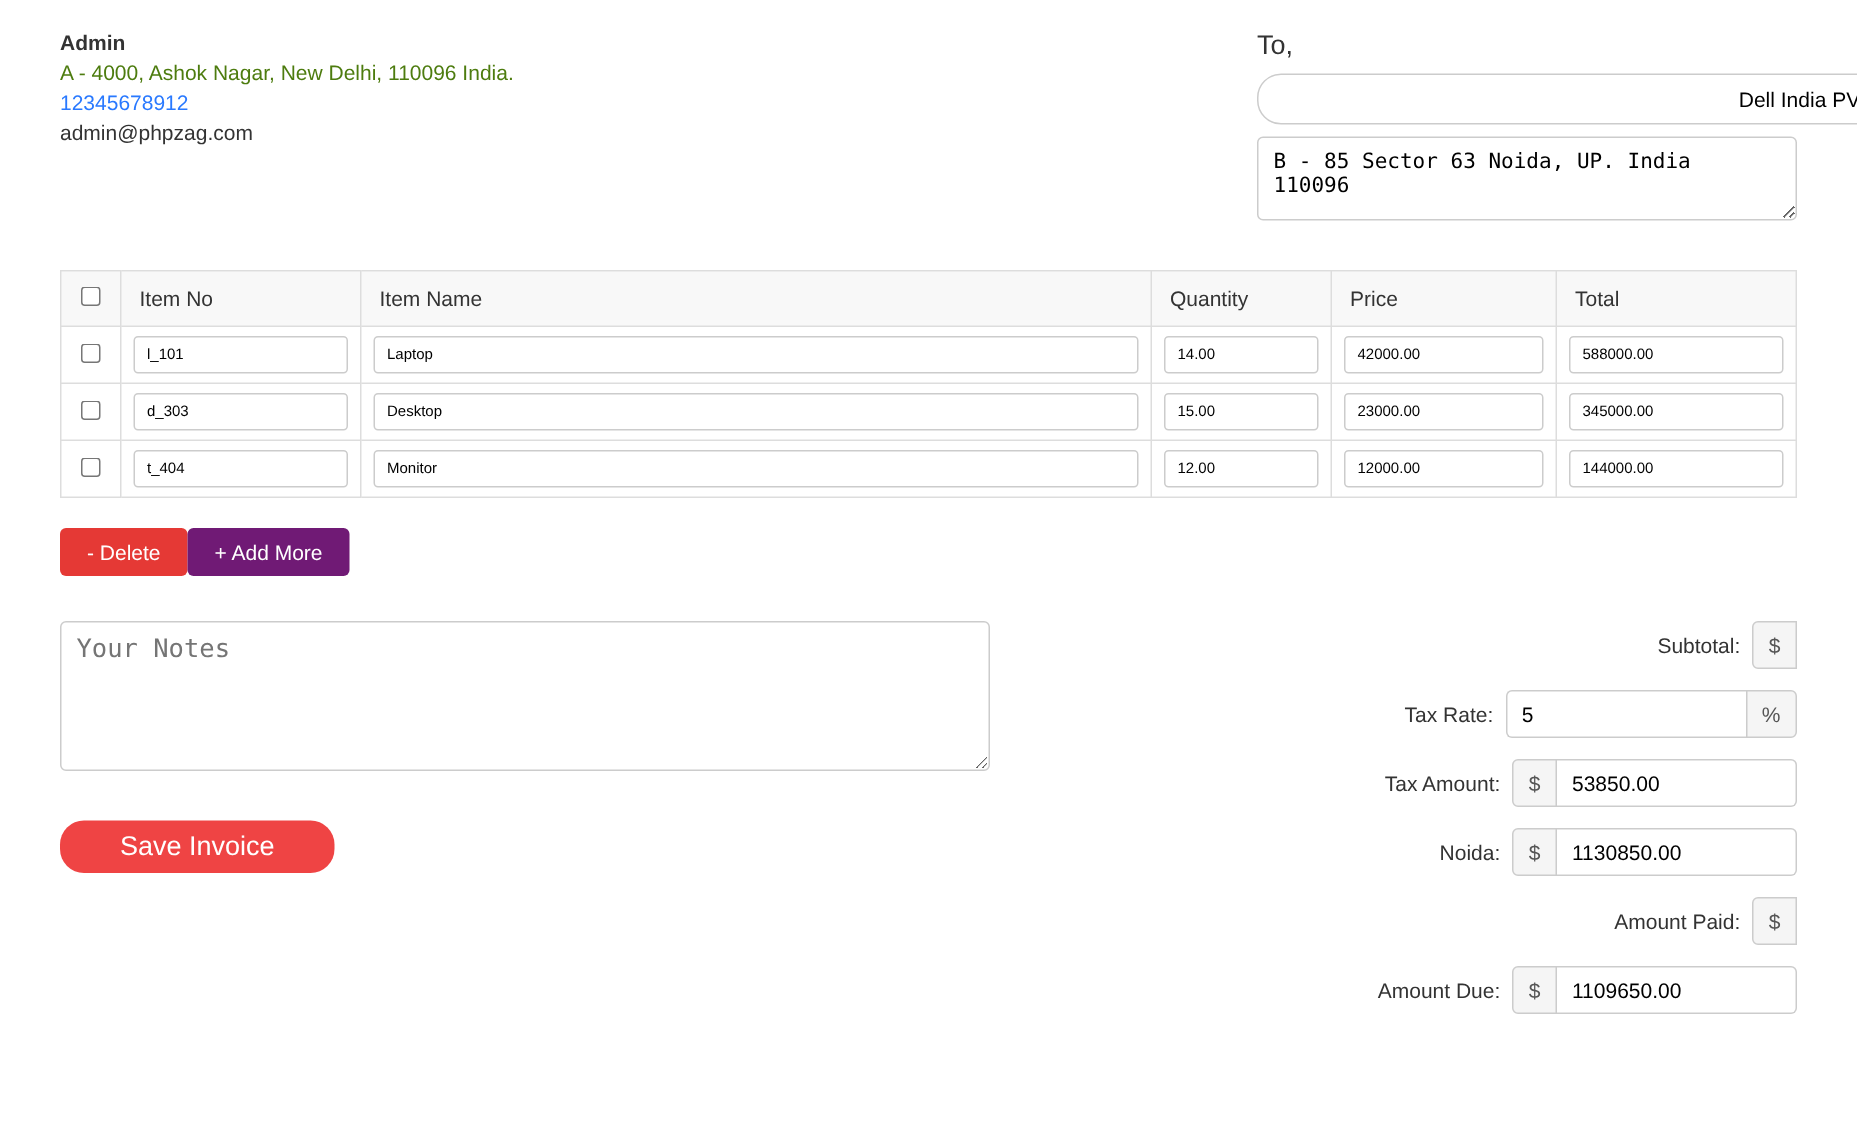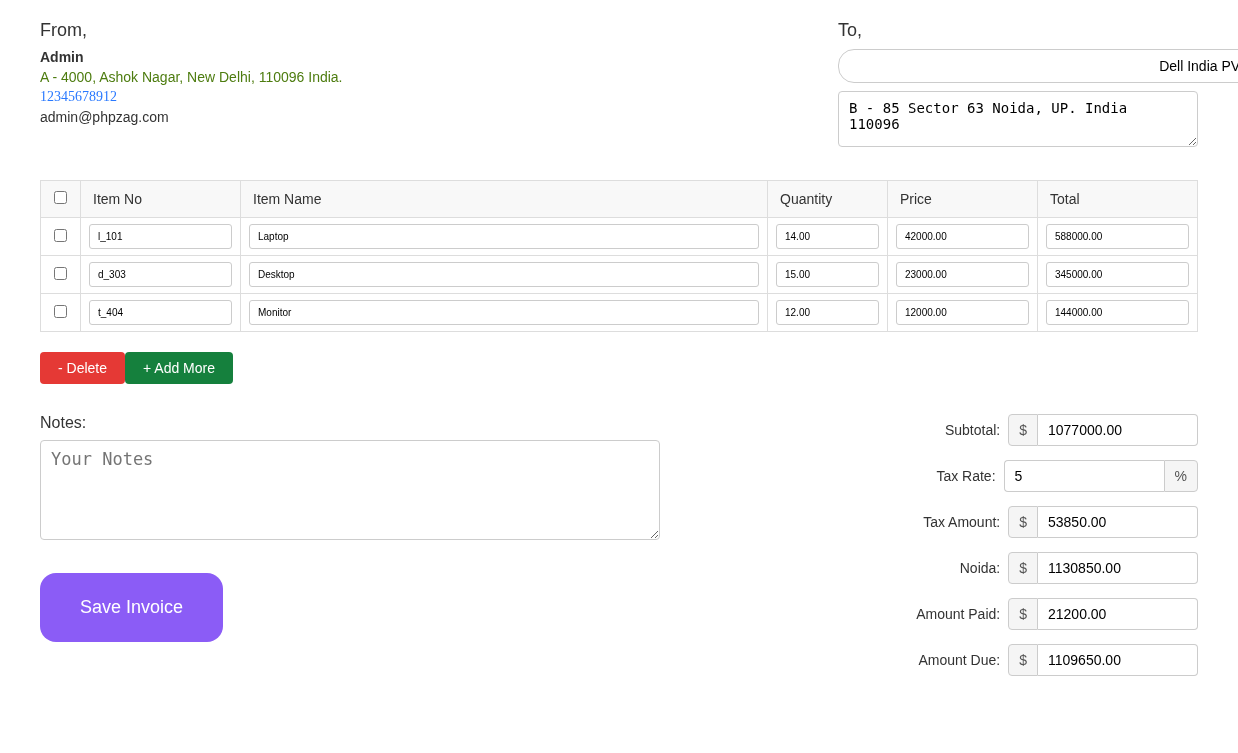--- a/index.html
+++ b/index.html
@@ -3,61 +3,60 @@
   <meta charset="utf-8">
   <style>
     * { box-sizing: border-box; margin: 0; padding: 0; }
     body { font-family: Arial, sans-serif; font-size: 14px; color: #333; background: #fff; padding: 20px 40px; }
     .top-section { display: flex; justify-content: space-between; margin-bottom: 30px; }
     .from-section { flex: 1; }
     .to-section { flex: 1; display: flex; flex-direction: column; align-items: flex-end; }
     .section-label { font-size: 18px; font-weight: normal; margin-bottom: 8px; color: #333; }
     .from-name { font-weight: bold; margin-bottom: 4px; }
     .from-address { margin-bottom: 4px; color: #4d7c0f; }
-    .from-phone { color: #2979ff; margin-bottom: 4px; font-family: Liberation Serif, serif; }
+    .from-phone { color: #2979ff; margin-bottom: 4px; }
     .from-email { color: #333; }
     .to-input { width: 424px; border: 1px solid #ccc; border-radius: 16px; padding: 8px 10px; font-size: 14px; margin-bottom: 8px; text-align: right; }
     .to-textarea { width: 360px; height: 56px; border: 1px solid #ccc; border-radius: 4px; padding: 8px 10px; font-size: 14px; resize: vertical; }
     .table-section { width: 100%; margin-bottom: 20px; }
     table { width: 100%; border-collapse: collapse; border: 1px solid #ddd; }
     table thead tr { background: #f8f8f8; }
     table th { border: 1px solid #ddd; padding: 10px 12px; text-align: left; font-weight: normal; }
     table td { border: 1px solid #ddd; padding: 6px 8px; }
     .th-checkbox { width: 40px; text-align: center; }
     .th-itemno { width: 160px; }
     .th-itemname { }
     .th-qty { width: 120px; }
     .th-price { width: 150px; }
     .th-total { width: 160px; }
     .row-checkbox { text-align: center; }
     .cell-input { width: 100%; border: 1px solid #ccc; border-radius: 3px; padding: 6px 8px; font-size: 10px; }
     .buttons-row { display: flex; margin-bottom: 30px; }
     .btn-delete { background: #e53935; color: #fff; border: none; border-radius: 4px; padding: 8px 18px; font-size: 14px; cursor: pointer; }
-    .btn-add { background: #15803d; color: #fff; border: none; border-radius: 4px; padding: 8px 18px; font-size: 14px; cursor: pointer; }
+    .btn-add { background: #701a75; color: #fff; border: none; border-radius: 4px; padding: 8px 18px; font-size: 14px; cursor: pointer; }
     .bottom-section { display: flex; justify-content: space-between; align-items: flex-start; }
     .notes-section { flex: 1; max-width: 620px; }
     .notes-label { font-size: 16px; margin-bottom: 8px; }
     .notes-textarea { width: 100%; height: 100px; border: 1px solid #ccc; border-radius: 4px; padding: 8px 10px; font-size: 17px; resize: vertical; color: #aaa; }
     .totals-section { width: 370px; }
     .totals-row { display: flex; align-items: center; justify-content: flex-end; margin-bottom: 14px; gap: 8px; }
     .totals-label { text-align: right; min-width: 120px; font-size: 14px; color: #333; }
     .dollar-box { border: 1px solid #ccc; border-radius: 4px 0 0 4px; padding: 7px 10px; background: #f5f5f5; font-size: 14px; color: #555; }
     .totals-input { border: 1px solid #ccc; border-radius: 0 4px 4px 0; padding: 7px 10px; font-size: 14px; width: 160px; border-left: none; }
     .percent-box { border: 1px solid #ccc; border-radius: 0 4px 4px 0; padding: 7px 10px; background: #f5f5f5; font-size: 14px; color: #555; }
     .tax-rate-input { border: 1px solid #ccc; padding: 7px 10px; font-size: 14px; width: 160px; border-radius: 4px 0 0 4px; border-right: none; }
     .save-btn-section { margin-top: 30px; }
-    .btn-save { background: #8b5cf6; color: #fff; border: none; border-radius: 16px; padding: 24px 40px; font-size: 18px; cursor: pointer; min-width: 160px; }
+    .btn-save { background: #ef4444; color: #fff; border: none; border-radius: 16px; padding: 7px 40px; font-size: 18px; cursor: pointer; min-width: 160px; }
     .dollar-input-group { display: flex; align-items: center; }
   </style>
 </head>
 <body>
 
 <div class="top-section">
   <div class="from-section">
-    <div class="section-label">From,</div>
     <div class="from-name">Admin</div>
     <div class="from-address">A - 4000, Ashok Nagar, New Delhi, 110096 India.</div>
     <div class="from-phone">12345678912</div>
     <div class="from-email">admin@phpzag.com</div>
   </div>
   <div class="to-section">
     <div style="width:360px;">
       <div class="section-label" style="text-align:left; margin-bottom:8px;">To,</div>
       <input class="to-input" style="display: block;" value="Dell India PVT.">
       <textarea class="to-textarea" style="">B - 85 Sector 63 Noida, UP. India
@@ -145,33 +144,31 @@
   </table>
 </div>
 
 <div class="buttons-row">
   <button class="btn-delete">- Delete</button>
   <button class="btn-add">+ Add More</button>
 </div>
 
 <div class="bottom-section">
   <div class="notes-section">
-    <div class="notes-label">Notes:</div>
     <textarea class="notes-textarea" placeholder="Your Notes" style=""></textarea>
     <div class="save-btn-section">
       <button class="btn-save">Save Invoice</button>
     </div>
   </div>
 
   <div class="totals-section">
     <div class="totals-row">
       <span class="totals-label">Subtotal:</span>
       <div class="dollar-input-group">
         <span class="dollar-box">$</span>
-        <input class="totals-input" value="1077000.00" style="">
       </div>
     </div>
     <div class="totals-row">
       <span class="totals-label">Tax Rate:</span>
       <div class="dollar-input-group">
         <input class="tax-rate-input" value="5" style="">
         <span class="percent-box">%</span>
       </div>
     </div>
     <div class="totals-row">
@@ -185,21 +182,20 @@
       <span class="totals-label">Noida:</span>
       <div class="dollar-input-group">
         <span class="dollar-box">$</span>
         <input class="totals-input" value="1130850.00" style="">
       </div>
     </div>
     <div class="totals-row">
       <span class="totals-label">Amount Paid:</span>
       <div class="dollar-input-group">
         <span class="dollar-box">$</span>
-        <input class="totals-input" value="21200.00" style="">
       </div>
     </div>
     <div class="totals-row">
       <span class="totals-label">Amount Due:</span>
       <div class="dollar-input-group">
         <span class="dollar-box">$</span>
         <input class="totals-input" value="1109650.00" style="">
       </div>
     </div>
   </div>

